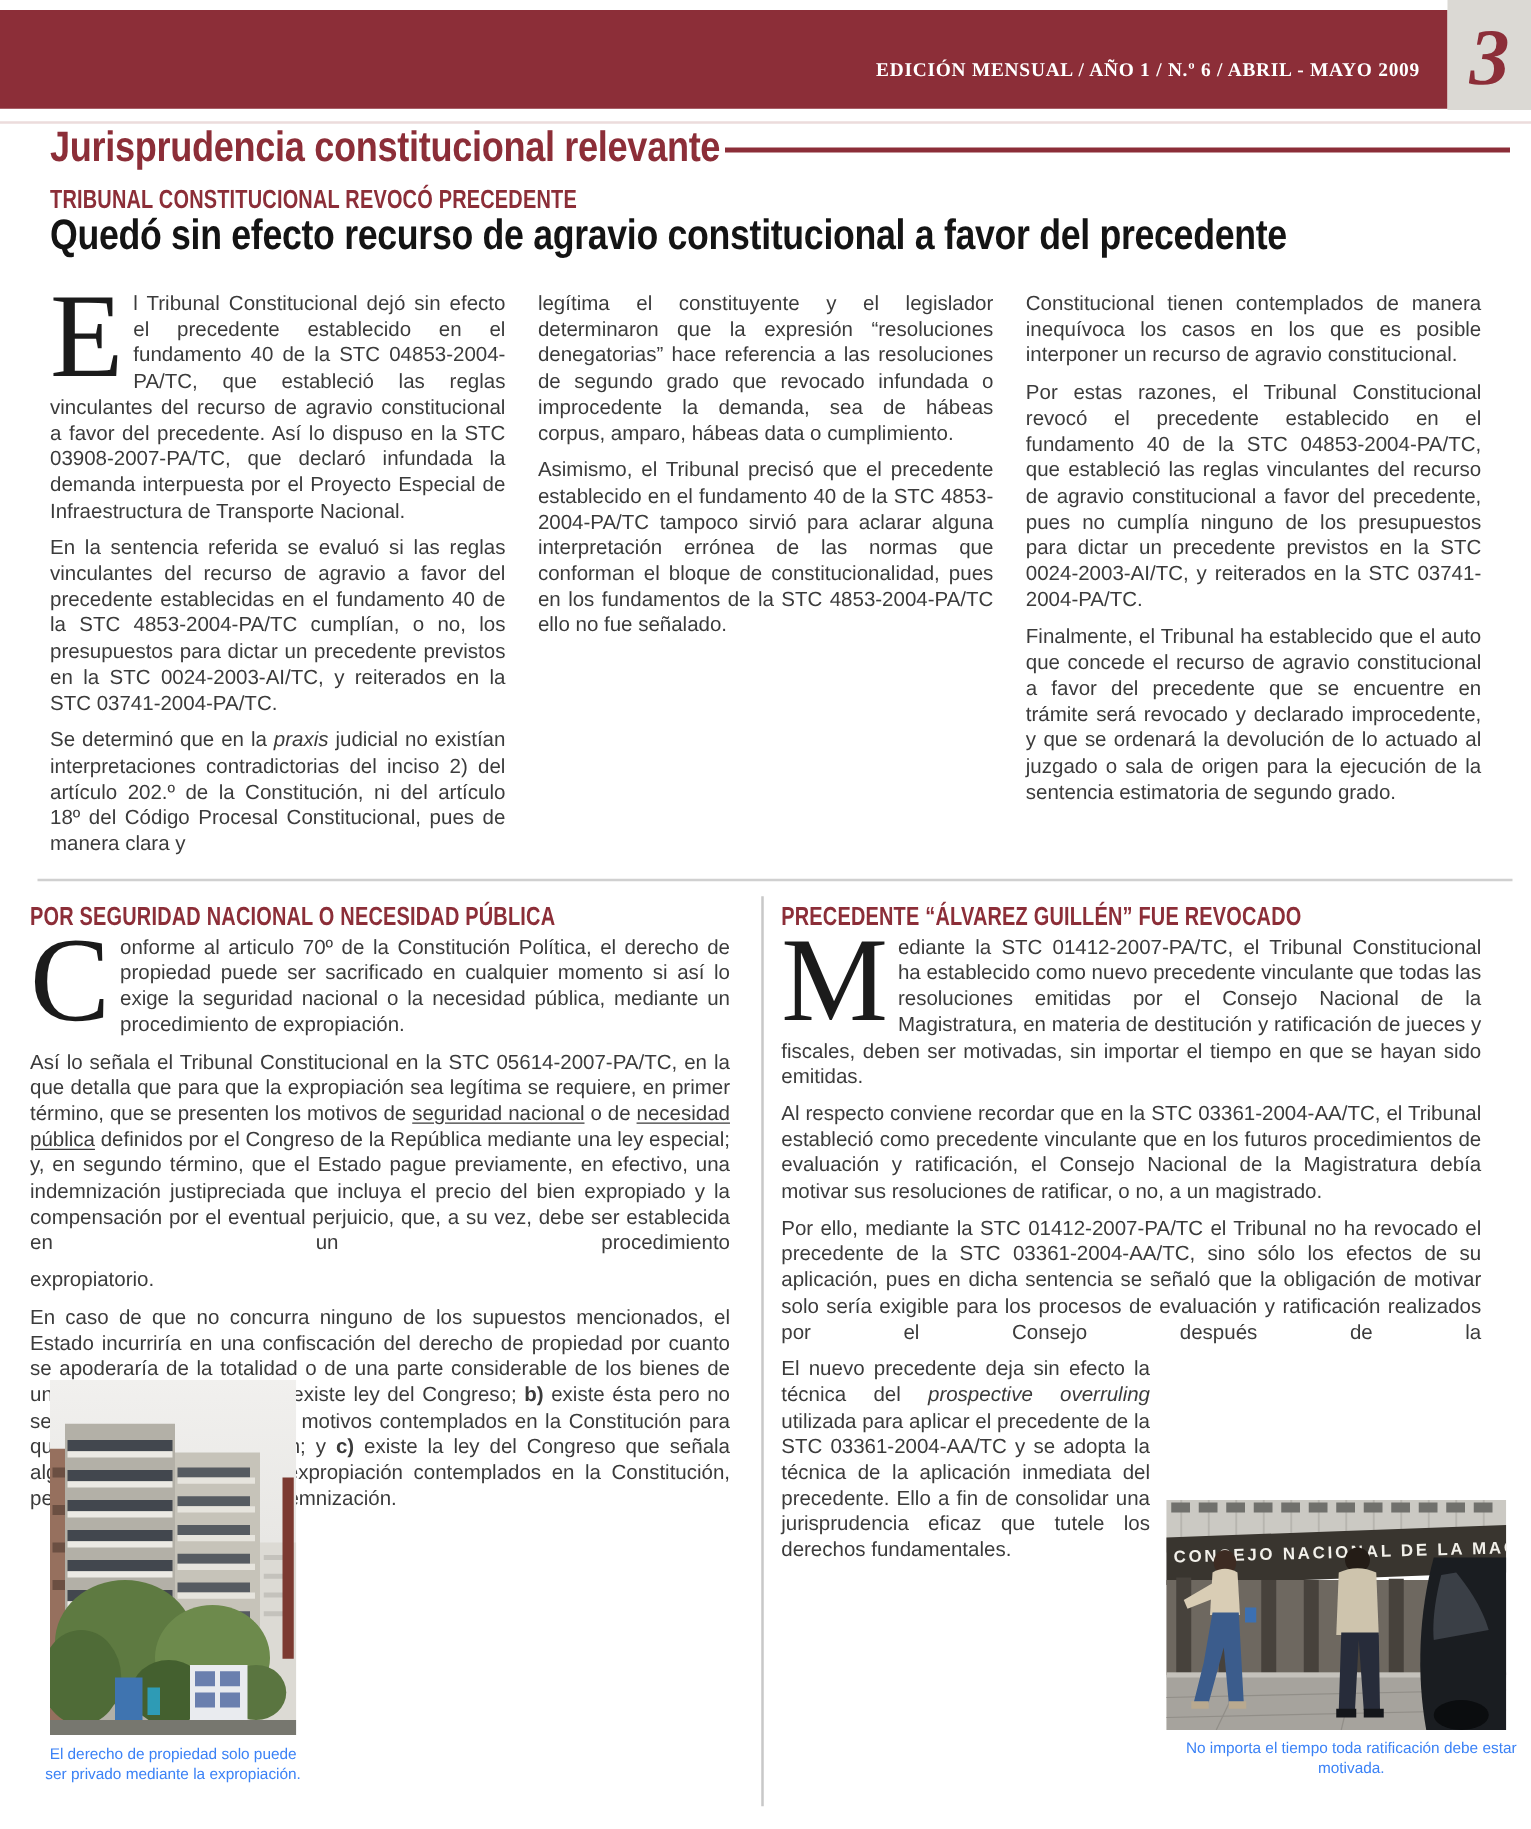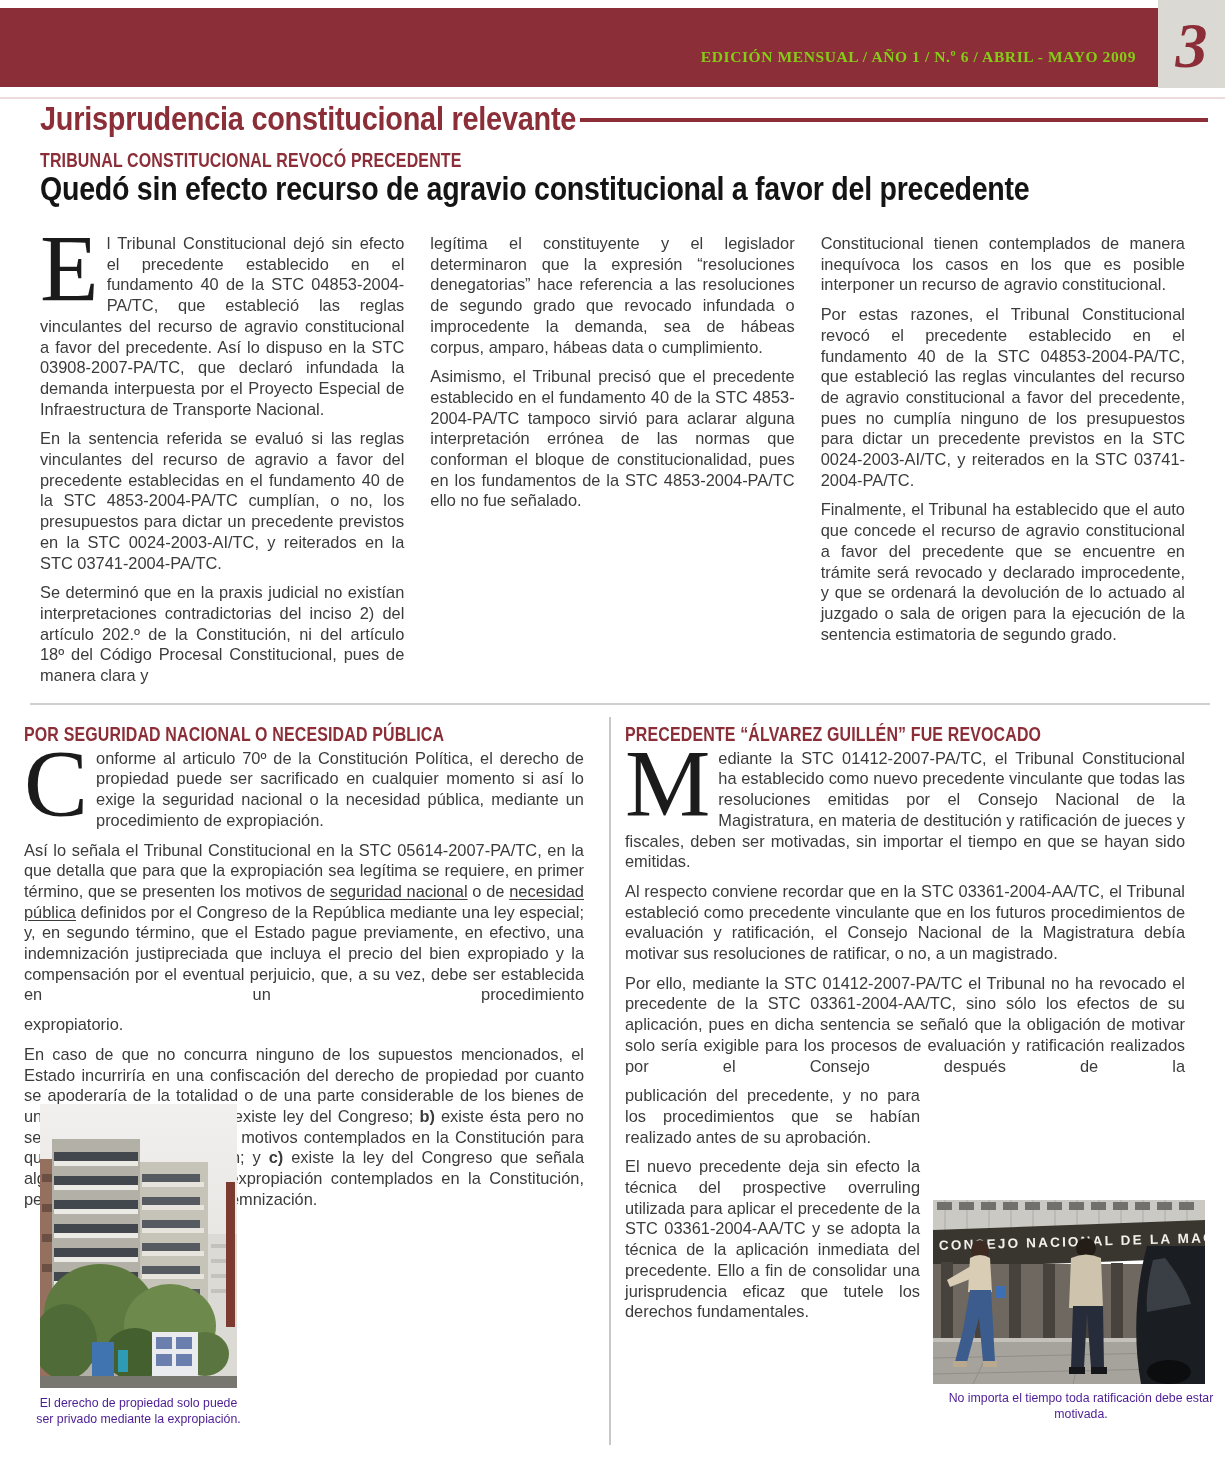--- a/index.html
+++ b/index.html
@@ -2,21 +2,21 @@
 <html><head>
 <meta charset="utf-8">
 <style>
   html,body{margin:0;padding:0;background:#ffffff;}
   .page{position:relative;width:1225px;height:1463px;background:#fff;overflow:hidden;
         font-family:"Liberation Sans",sans-serif;color:#3b3b3b;}
 
   
   .topbar{position:absolute;left:0;top:8px;width:1158px;height:79px;background:#8C2E38;}
   .edition{position:absolute;right:22px;top:40px;font-family:"Liberation Serif",serif;
-           font-weight:700;font-size:15.5px;letter-spacing:.6px;color:#84cc16;white-space:nowrap;}
+           font-weight:700;font-size:15.5px;letter-spacing:.6px;color:#ffffff;white-space:nowrap;}
   .pagebox{position:absolute;left:1158px;top:0;width:67px;height:88px;background:#DBD9D4;
            display:flex;align-items:center;justify-content:center;}
   .pagenum{font-family:"Liberation Serif",serif;font-style:italic;font-weight:700;
            font-size:64px;color:#8C2E38;line-height:1;padding-top:4px;}
   .header-rule{position:absolute;left:0;top:97px;width:1225px;height:2px;background:#ecdcdc;}
 
   
   .cond{transform-origin:0 50%;white-space:nowrap;}
   .section-title{position:absolute;left:40px;top:99px;font-size:34px;font-weight:700;
                  color:#8C2E38;letter-spacing:-.3px;transform:scaleX(.85);}
@@ -31,21 +31,21 @@
                  transform-origin:0 50%;white-space:nowrap;}
   .h2line{display:block;font-size:33px;line-height:38px;font-weight:700;color:#141414;
           letter-spacing:-.3px;transform:scaleX(.86);transform-origin:0 50%;white-space:nowrap;}
 
   
   .bodytext{font-size:16.4px;line-height:20.7px;text-align:justify;}
   .bodytext p{margin:0 0 9px 0;}
   .jlast{text-align-last:justify;}
   .dropcap{float:left;font-family:"Liberation Serif",serif;font-size:96px;line-height:62px;
            margin:5px 8px 0 0;color:#1b1b1b;}
-  .ital{}
+  .ital{font-style:italic;}
   .bld{font-weight:700;}
   .und{text-decoration:underline;text-underline-offset:2px;}
 
   .columns{position:absolute;left:40px;top:233px;width:1145px;display:flex;gap:26px;}
   .col{flex:1;}
 
   .art{position:absolute;top:716px;width:560px;}
   .art-expro{left:24px;}
   .art-ratif{left:625px;}
   .art .kicker{display:block;margin:8px 0 3px 0;}
@@ -54,21 +54,21 @@
   .indent-photo{}
   .cont-line{margin:14px 0 9px 0;}
   .narrow{width:295px;}
 
   .divider-h{position:absolute;left:30px;top:703px;width:1180px;height:2px;background:#d0d0d0;}
   .divider-v{position:absolute;left:609px;top:717px;width:2px;height:728px;background:#c8c8c8;}
 
   
   .photo-left{position:absolute;left:40px;top:1104px;width:197px;height:284px;}
   .photo-right{position:absolute;left:933px;top:1200px;width:272px;height:184px;}
-  .caption{position:absolute;font-size:12.3px;line-height:15.5px;color:#4c1d95;text-align:center;}
+  .caption{position:absolute;font-size:12.3px;line-height:15.5px;color:#3b82f6;text-align:center;}
   .caption-left{left:32px;top:1396px;width:213px;}
   .caption-right{left:945px;top:1391px;width:272px;}
   svg{display:block;}
 </style>
 </head>
 <body>
 
 <div class="page">
 
   <div class="topbar">
@@ -113,21 +113,20 @@
       <p class="cont-line">expropiatorio.</p>
       <p><span>En caso de que no concurra ninguno de los supuestos mencionados, el Estado incurriría en una confiscación del derecho de propiedad por cuanto se apoderaría de la totalidad o de una parte considerable de los bienes de una persona, porque: </span><span class="bld">a)</span><span> no existe ley del Congreso; </span><span class="bld">b)</span><span> existe ésta pero no se presentan algunos de los motivos contemplados en la Constitución para que proceda la expropiación; y </span><span class="bld">c)</span><span> existe la ley del Congreso que señala alguno de los motivos de expropiación contemplados en la Constitución, pero ésta se produce sin indemnización.</span></p>
     </div>
   </div>
 
   <div class="art art-ratif bodytext">
     <div class="kicker">PRECEDENTE “ÁLVAREZ GUILLÉN” FUE REVOCADO</div>
     <p><span class="dropcap">M</span><span>ediante la STC 01412-2007-PA/TC, el Tribunal Constitucional ha establecido como nuevo precedente vinculante que todas las resoluciones emitidas por el Consejo Nacional de la Magistratura, en materia de destitución y ratificación de jueces y fiscales, deben ser motivadas, sin importar el tiempo en que se hayan sido emitidas.</span></p>
     <p>Al respecto conviene recordar que en la STC 03361-2004-AA/TC, el Tribunal estableció como precedente vinculante que en los futuros procedimientos de evaluación y ratificación, el Consejo Nacional de la Magistratura debía motivar sus resoluciones de ratificar, o no, a un magistrado.</p>
     <p class="jlast">Por ello, mediante la STC 01412-2007-PA/TC el Tribunal no ha revocado el precedente de la STC 03361-2004-AA/TC, sino sólo los efectos de su aplicación, pues en dicha sentencia se señaló que la obligación de motivar solo sería exigible para los procesos de evaluación y ratificación realizados por el Consejo después de la</p>
-    <p class="narrow">publicación del precedente, y no para los procedimientos que se habían realizado antes de su aprobación.</p>
     <p class="narrow"><span>El nuevo precedente deja sin efecto la técnica del </span><span class="ital">prospective overruling</span><span> utilizada para aplicar el precedente de la STC 03361-2004-AA/TC y se adopta la técnica de la aplicación inmediata del precedente. Ello a fin de consolidar una jurisprudencia eficaz que tutele los derechos fundamentales.</span></p>
   </div>
 
   <div class="photo-left">
     <svg width="197" height="284" viewBox="0 0 197 284">
       <defs>
         <linearGradient id="sky" x1="0" y1="0" x2="0" y2="1">
           <stop offset="0" stop-color="#f1f0ee"></stop>
             <stop offset="1" stop-color="#dddcd8"></stop>
         </linearGradient>

